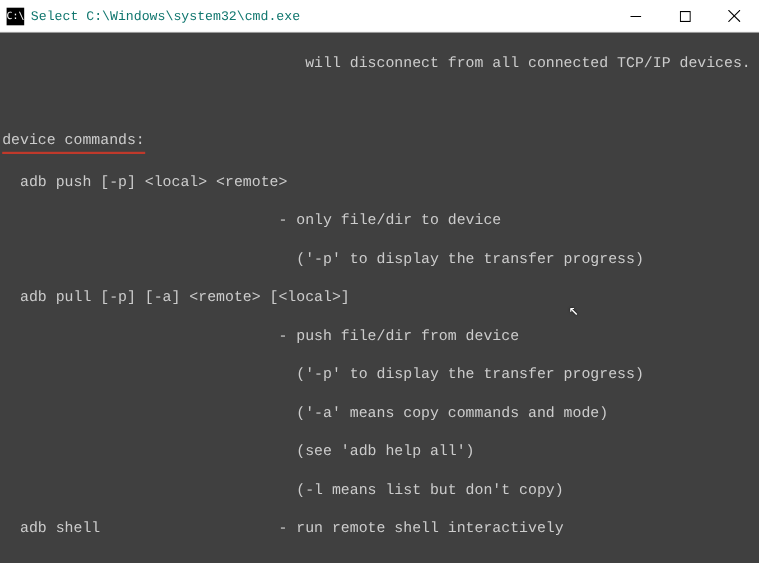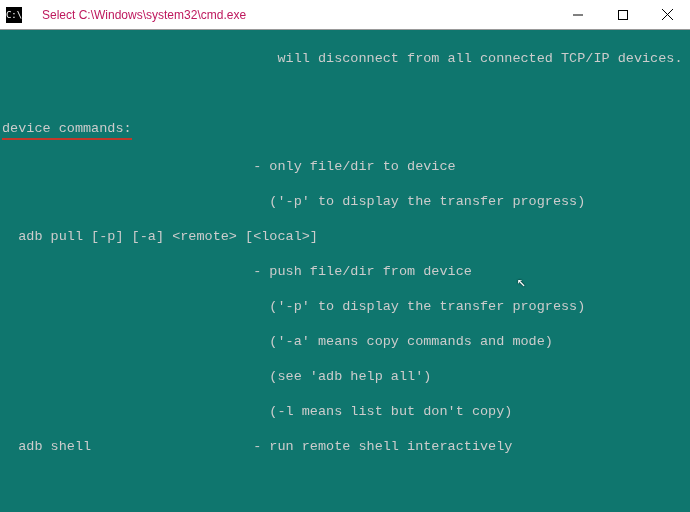--- a/index.html
+++ b/index.html
@@ -25,42 +25,42 @@
       margin-left: 6px;
       background: #000;
       display: inline-flex;
       align-items: center;
       justify-content: center;
       color: #fff;
       font-size: 9px;
       font-family: Consolas, monospace;
     }
     .titlebar .title-text {
-      margin-left: 20px;
-      font-family: Liberation Sans, sans-serif;
+      margin-left: 6px;
+      font-family: Liberation Mono, monospace;
       font-size: 12px;
-      color: #be185d;
+      color: #0f766e;
       flex: 1;
     }
     .win-controls {
       display: flex;
       height: 100%;
     }
     .win-btn {
       width: 45px;
       height: 100%;
       display: flex;
       align-items: center;
       justify-content: center;
       font-family: 'Segoe UI', sans-serif;
       font-size: 11px;
     }
     .win-btn svg { stroke: #000; fill: none; stroke-width: 1; }
     .terminal {
-      background: #0f766e;
+      background: #404040;
       color: #cccccc;
       padding: 2px 0 0 2px;
       line-height: 17.5px;
       white-space: pre;
       height: calc(100% - 30px);
       overflow: hidden;
     }
     .underline {
       border-bottom: 2px solid #c0392b;
       display: inline-block;
@@ -98,20 +98,21 @@
           <line x1="11" y1="0" x2="0" y2="11"></line>
         </svg>
     </div>
   </div>
 </div>
 
 <div class="terminal">
 <div>                                  will disconnect from all connected TCP/IP devices.</div>
 <div> </div>
 <div><span class="underline">device commands:</span></div>
+<div>  adb push [-p] &lt;local&gt; &lt;remote&gt;</div>
 <div>                               - only file/dir to device</div>
 <div>                                 ('-p' to display the transfer progress)</div>
 <div>  adb pull [-p] [-a] &lt;remote&gt; [&lt;local&gt;]</div>
 <div>                               - push file/dir from device</div>
 <div>                                 ('-p' to display the transfer progress)</div>
 <div>                                 ('-a' means copy commands and mode)</div>
 <div>                                 (see 'adb help all')</div>
 <div>                                 (-l means list but don't copy)</div>
 <div>  adb shell                    - run remote shell interactively</div>
 

